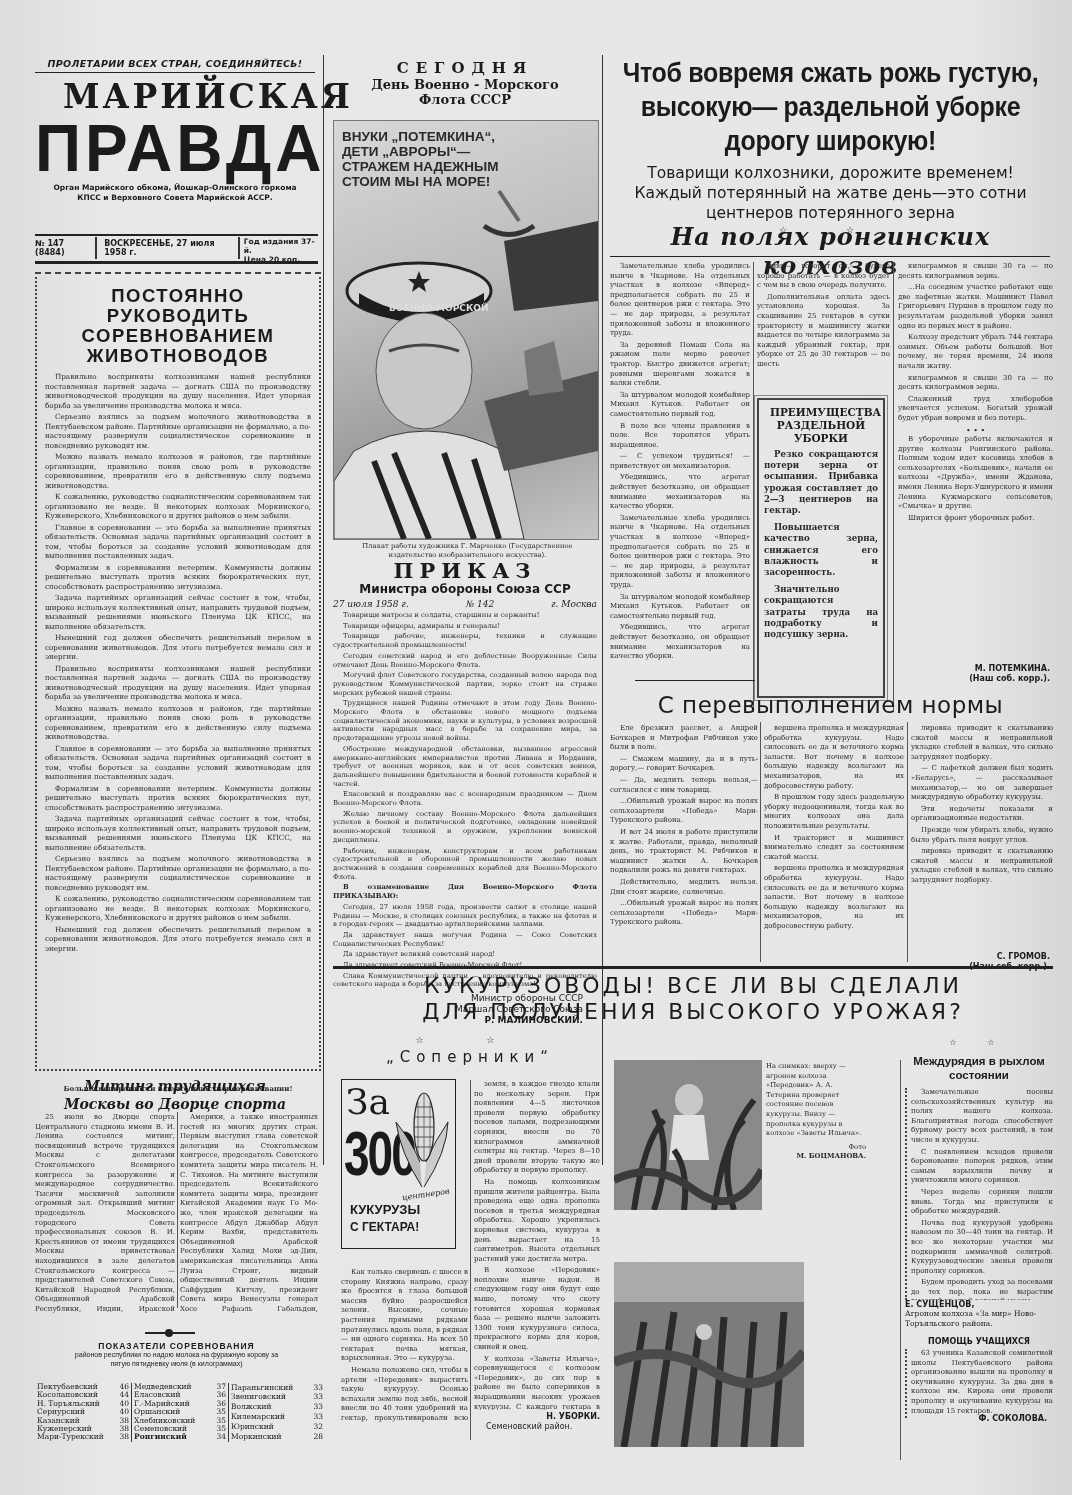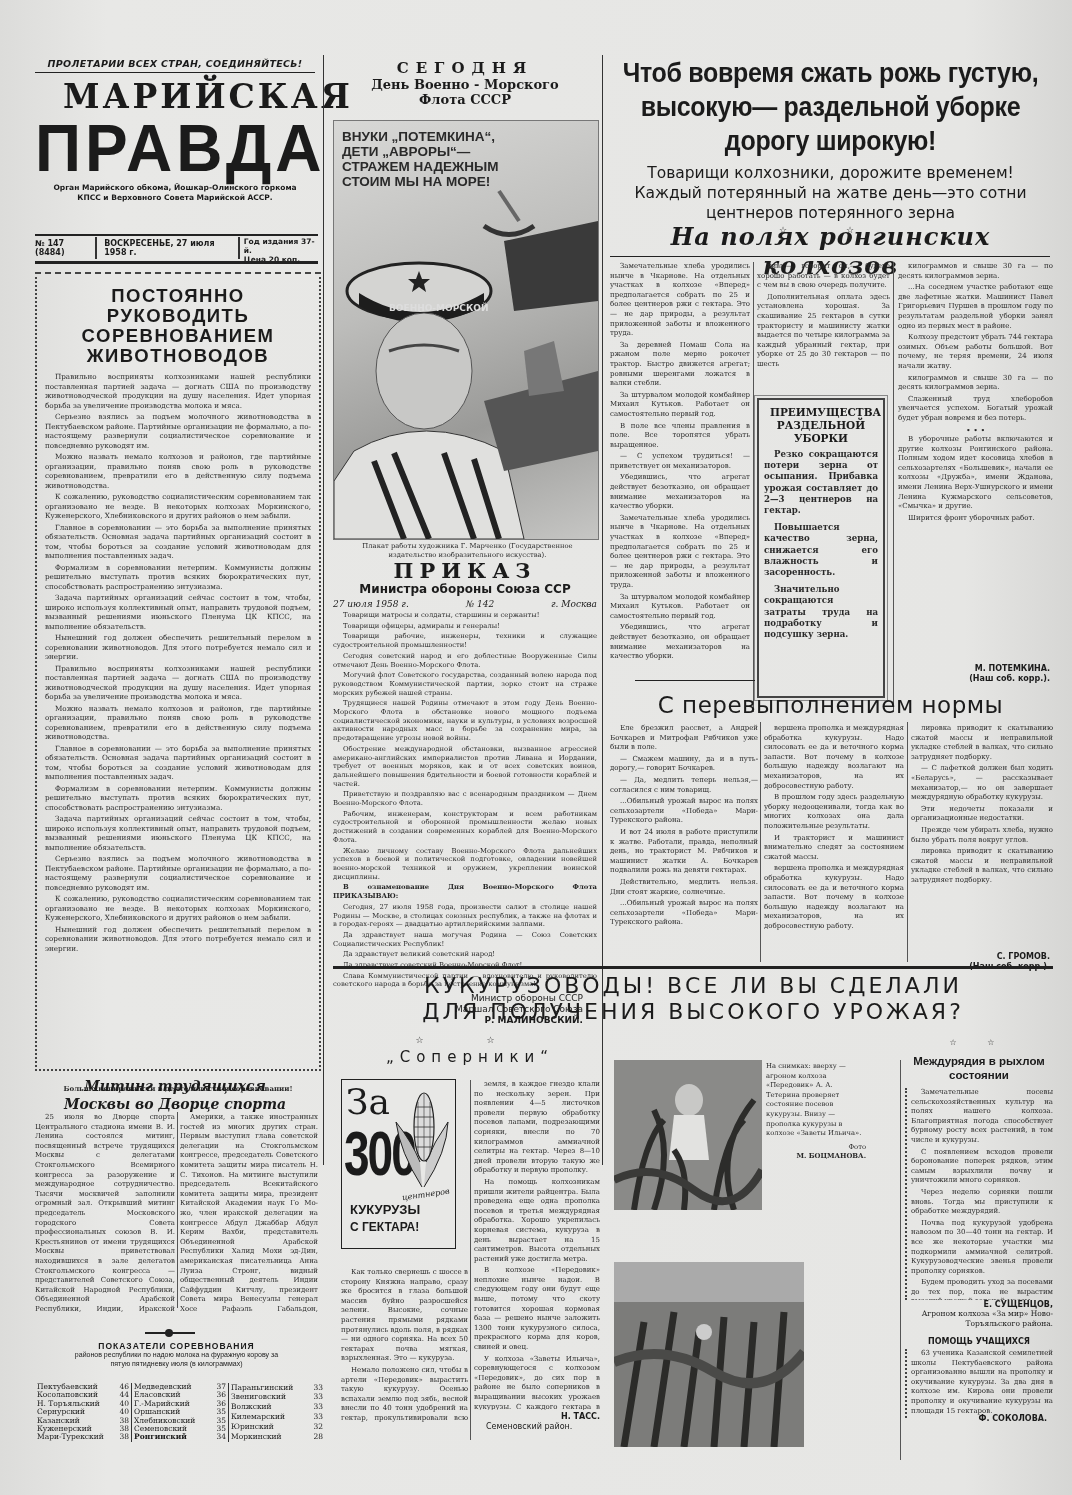--- a/index.html
+++ b/index.html
@@ -108,23 +108,23 @@
     <span>г. Москва</span>
   </div>
   <div class="txt" style="font-size:6.8px;line-height:8.7px;">
     <p>Товарищи матросы и солдаты, старшины и сержанты!</p>
     <p>Товарищи офицеры, адмиралы и генералы!</p>
     <p>Товарищи рабочие, инженеры, техники и служащие судостроительной промышленности!</p>
     <p>Сегодня советский народ и его доблестные Вооруженные Силы отмечают День Военно-Морского Флота.</p>
     <p>Могучий флот Советского государства, созданный волею народа под руководством Коммунистической партии, зорко стоит на страже морских рубежей нашей страны.</p>
     <p>Трудящиеся нашей Родины отмечают в этом году День Военно-Морского Флота в обстановке нового мощного подъема социалистической экономики, науки и культуры, в условиях возросшей активности народных масс в борьбе за сохранение мира, за предотвращение угрозы новой войны.</p>
     <p>Обострение международной обстановки, вызванное агрессией американо-английских империалистов против Ливана и Иордании, требует от военных моряков, как и от всех советских воинов, дальнейшего повышения бдительности и боевой готовности кораблей и частей.</p>
-    <p>Приветствую и поздравляю вас с всенародным праздником — Днем Военно-Морского Флота.</p>
+    <p>Еласовский и поздравляю вас с всенародным праздником — Днем Военно-Морского Флота.</p>
+    <p>Желаю личному составу Военно-Морского Флота дальнейших успехов в боевой и политической подготовке, овладении новейшей военно-морской техникой и оружием, укреплении воинской дисциплины.</p>
     <p>Рабочим, инженерам, конструкторам и всем работникам судостроительной и оборонной промышленности желаю новых достижений в создании современных кораблей для Военно-Морского Флота.</p>
-    <p>Желаю личному составу Военно-Морского Флота дальнейших успехов в боевой и политической подготовке, овладении новейшей военно-морской техникой и оружием, укреплении воинской дисциплины.</p>
     <p style="font-weight:bold;">В ознаменование Дня Военно-Морского Флота ПРИКАЗЫВАЮ:</p>
     <p>Сегодня, 27 июля 1958 года, произвести салют в столице нашей Родины — Москве, в столицах союзных республик, а также на флотах и в городах-героях — двадцатью артиллерийскими залпами.</p>
     <p>Да здравствует наша могучая Родина — Союз Советских Социалистических Республик!</p>
     <p>Да здравствует великий советский народ!</p>
     <p>Да здравствует советский Военно-Морской Флот!</p>
     <p>Слава Коммунистической партии — вдохновителю и руководителю советского народа в борьбе за построение коммунизма!</p>
   </div>
   <div style="text-align:right;font-family:'DejaVu Sans',sans-serif;font-size:9px;line-height:11px;margin-top:4px;padding-right:14px;">
     <div>Министр обороны СССР</div>
     <div>Маршал Советского Союза</div>
@@ -245,21 +245,21 @@
   <p>Немало положено сил, чтобы в артели «Передовик» вырастить такую кукурузу. Осенью вспахали землю под зябь, весной внесли по 40 тонн удобрений на гектар, прокультивировали всю площадь. Сеяли кукурузу, когда хорошо прогрелась</p>
 </div>
 <div class="vrule" style="left:470px;top:1080px;height:360px;background:#555;"></div>
 <div class="abs txt" style="left:474px;top:1080px;width:126px;height:330px;overflow:hidden;">
   <p>земля, в каждое гнездо клали по нескольку зерен. При появлении 4—5 листочков провели первую обработку посевов лапами, подрезающими сорняки, внесли по 70 килограммов аммиачной селитры на гектар. Через 8—10 дней провели вторую такую же обработку и первую прополку.</p>
   <p>На помощь колхозникам пришли жители райцентра. Была проведена еще одна прополка посевов и третья междурядная обработка. Хорошо укрепилась корневая система, кукуруза в день вырастает на 15 сантиметров. Высота отдельных растений уже достигла метра.</p>
   <p>В колхозе «Передовик» неплохие нынче надои. В следующем году они будут еще выше, потому что скоту готовится хорошая кормовая база — решено нынче заложить 1300 тонн кукурузного силоса, прекрасного корма для коров, свиней и овец.</p>
   <p>У колхоза «Заветы Ильича», соревнующегося с колхозом «Передовик», до сих пор в районе не было соперников в выращивании высоких урожаев кукурузы. С каждого гектара в прошлые годы здесь собирали по 500 и более центнеров зеленой массы. И хотя снова здесь кукуруза довольно хорошая, соперник появился. Это колхоз «Передовик».</p>
 </div>
 <div class="abs" style="left:474px;top:1412px;width:126px;font-family:'DejaVu Sans',sans-serif;font-size:8px;line-height:10px;">
-  <div style="text-align:right;font-weight:bold;">Н. ТАСС.</div>
+  <div style="text-align:right;font-weight:bold;">Н. УБОРКИ.</div>
   <div style="padding-left:12px;">Семеновский район.</div>
 </div>
 
 <div class="abs photo" style="left:614px;top:1060px;width:148px;height:150px;">
   <svg width="148" height="150" viewBox="0 0 148 150">
     <rect width="148" height="150" fill="#8a8a88"></rect>
     <ellipse cx="75" cy="40" rx="14" ry="16" fill="#c8c8c6"></ellipse>
     <path d="M60 55 L90 55 L95 100 L55 100 Z" fill="#e2e2e0"></path>
     <path d="M20 150 Q30 80 50 60 M40 150 Q60 90 40 50 M100 150 Q110 80 130 60 M120 150 Q100 90 140 40 M70 150 Q75 110 60 90" stroke="#2c2c2a" stroke-width="6" fill="none"></path>
     <path d="M0 120 Q40 100 80 130 T148 110" stroke="#3a3a38" stroke-width="8" fill="none"></path>
@@ -284,21 +284,21 @@
 
 <div class="abs stars" style="left:905px;top:1038px;width:148px;font-size:8px;letter-spacing:14px;">☆ ☆</div>
 <div class="abs center" style="left:905px;top:1054px;width:148px;font-family:'Liberation Sans',sans-serif;font-weight:bold;font-size:11.5px;line-height:14px;padding:0 8px;box-sizing:border-box;">Междурядия в рыхлом состоянии</div>
 <div class="abs txt" style="left:905px;top:1088px;width:148px;height:212px;overflow:hidden;border-left:2px dotted #444;padding-left:4px;box-sizing:border-box;">
   <p>Замечательные посевы сельскохозяйственных культур на полях нашего колхоза. Благоприятная погода способствует бурному росту всех растений, в том числе и кукурузы.</p>
   <p>С появлением всходов провели боронование поперек рядков, этим самым взрыхлили почву и уничтожили много сорняков.</p>
   <p>Через неделю сорняки пошли вновь. Тогда мы приступили к обработке междурядий.</p>
   <p>Почва под кукурузой удобрена навозом по 30—40 тонн на гектар. И все же некоторые участки мы подкормили аммиачной селитрой. Кукурузоводческие звенья провели прополку сорняков.</p>
   <p>Будем проводить уход за посевами до тех пор, пока не вырастим высокий урожай зеленой массы.</p>
 </div>
-<div class="abs" style="left:905px;top:1300px;width:148px;text-align:right;font-size:7.5px;line-height:9.4px;">
+<div class="abs" style="left:905px;top:1300px;width:148px;font-size:7.5px;line-height:9.4px;">
   <div style="font-family:'DejaVu Sans',sans-serif;font-weight:bold;font-size:8px;">Е. СУЩЕНЦОВ,</div>
   <div>Агроном колхоза «За мир» Ново-Торъяльского района.</div>
 </div>
 <div class="abs center" style="left:905px;top:1337px;width:148px;font-family:'DejaVu Sans',sans-serif;font-weight:bold;font-size:8px;">ПОМОЩЬ УЧАЩИХСЯ</div>
 <div class="abs txt" style="left:905px;top:1349px;width:148px;border-left:2px dotted #444;padding-left:4px;box-sizing:border-box;">
   <p>63 ученика Казанской семилетней школы Пектубаевского района организованно вышли на прополку и окучивание кукурузы. За два дня в колхозе им. Кирова они провели прополку и окучивание кукурузы на площади 15 гектаров.</p>
 </div>
 <div class="abs" style="left:905px;top:1414px;width:142px;text-align:right;font-family:'DejaVu Sans',sans-serif;font-weight:bold;font-size:8px;">Ф. СОКОЛОВА.</div>
 
 <div class="abs center ital" style="left:50px;top:1077px;width:250px;font-size:14px;line-height:18px;">Митинг трудящихся Москвы во Дворце спорта</div>

